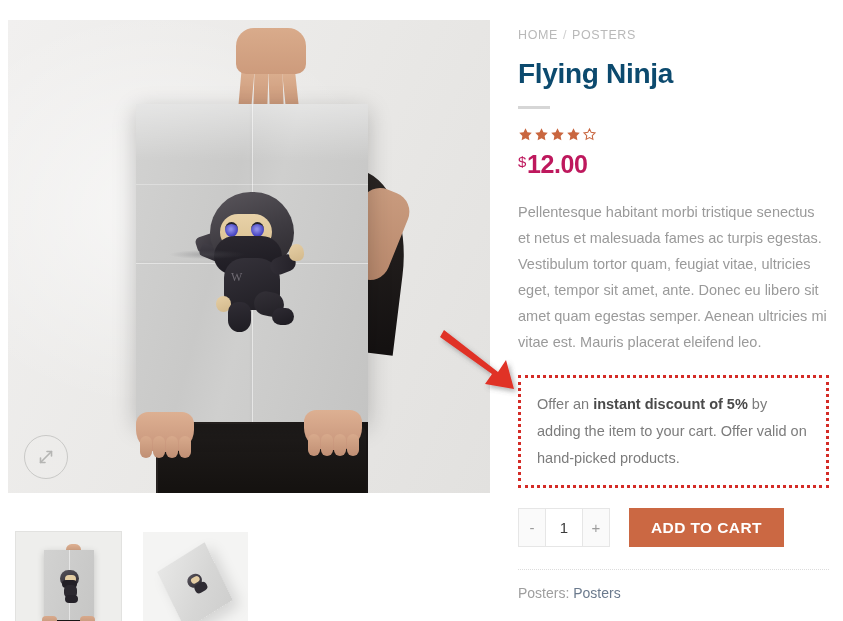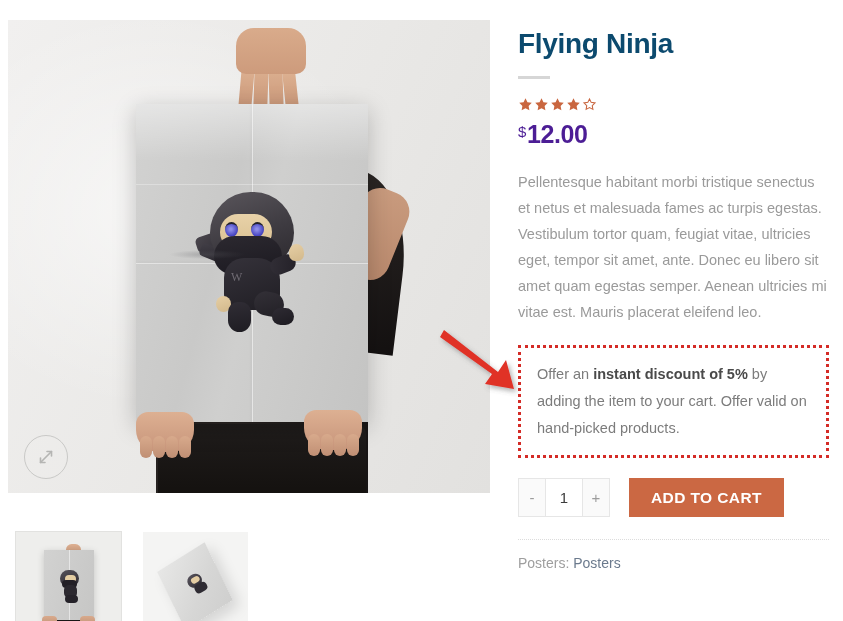--- a/index.html
+++ b/index.html
@@ -383,21 +383,21 @@
     background: #d6d6d6;
     margin-bottom: 17px;
   }
 
   .rating { margin-bottom: 8px; line-height: 1; }
   .rating svg { display: inline-block; vertical-align: middle; margin-right: 1px; }
 
   .price {
     font-size: 25px;
     font-weight: bold;
-    color: #4c1d95;
+    color: #be185d;
     margin-bottom: 20px;
     letter-spacing: -0.4px;
   }
   .price .cur {
     font-size: 15px;
     font-weight: normal;
     vertical-align: 6px;
     margin-right: 1px;
   }
 
@@ -603,20 +603,23 @@
           <div class="t2-head"></div>
           <div class="t2-face"></div>
           <div class="t2-body"></div>
         </div>
       </div>
     </div>
   </div>
 
   <div class="details">
 
+    <div class="breadcrumb">
+      <a>HOME</a><span class="sep">/</span><a>POSTERS</a>
+    </div>
 
     <h1 class="product-title">Flying Ninja</h1>
 
     <div class="title-divider"></div>
 
     <div class="rating">
       <svg width="15" height="15" viewBox="0 0 24 24">
           <path fill="#c9663f" d="M12 2l3.1 6.3 6.9 1-5 4.9 1.2 6.8L12 17.8 5.8 21l1.2-6.8-5-4.9 6.9-1z"></path>
         </svg><svg width="15" height="15" viewBox="0 0 24 24">
           <path fill="#c9663f" d="M12 2l3.1 6.3 6.9 1-5 4.9 1.2 6.8L12 17.8 5.8 21l1.2-6.8-5-4.9 6.9-1z"></path>

